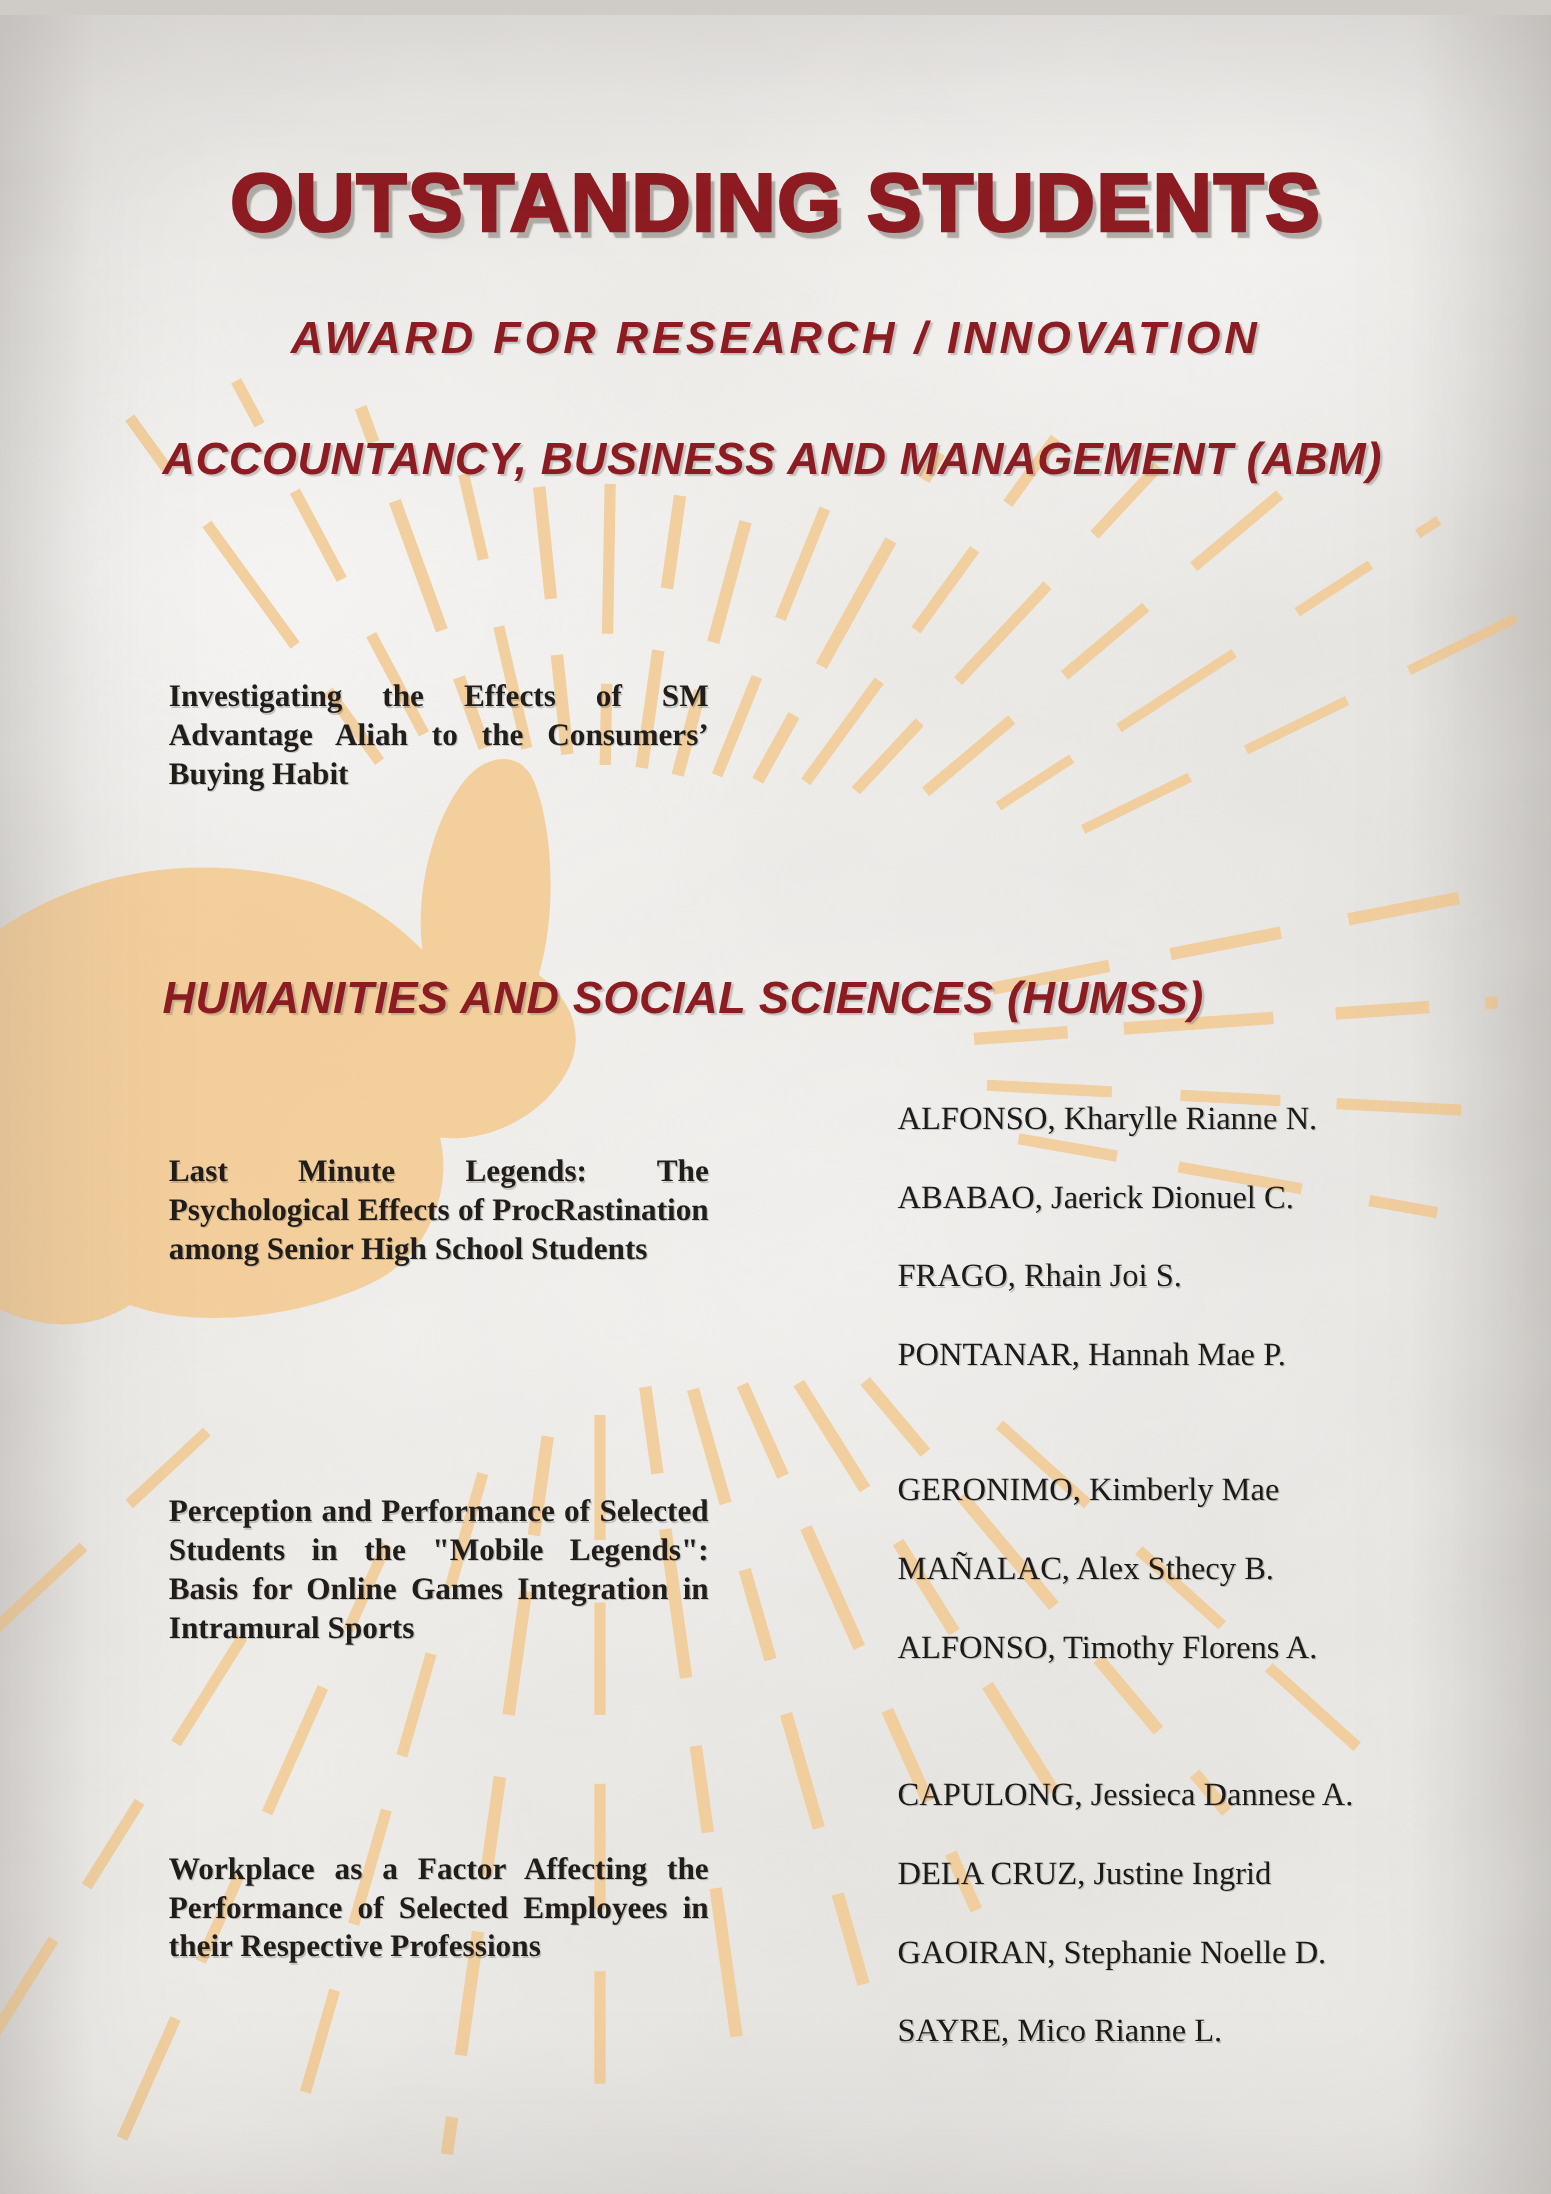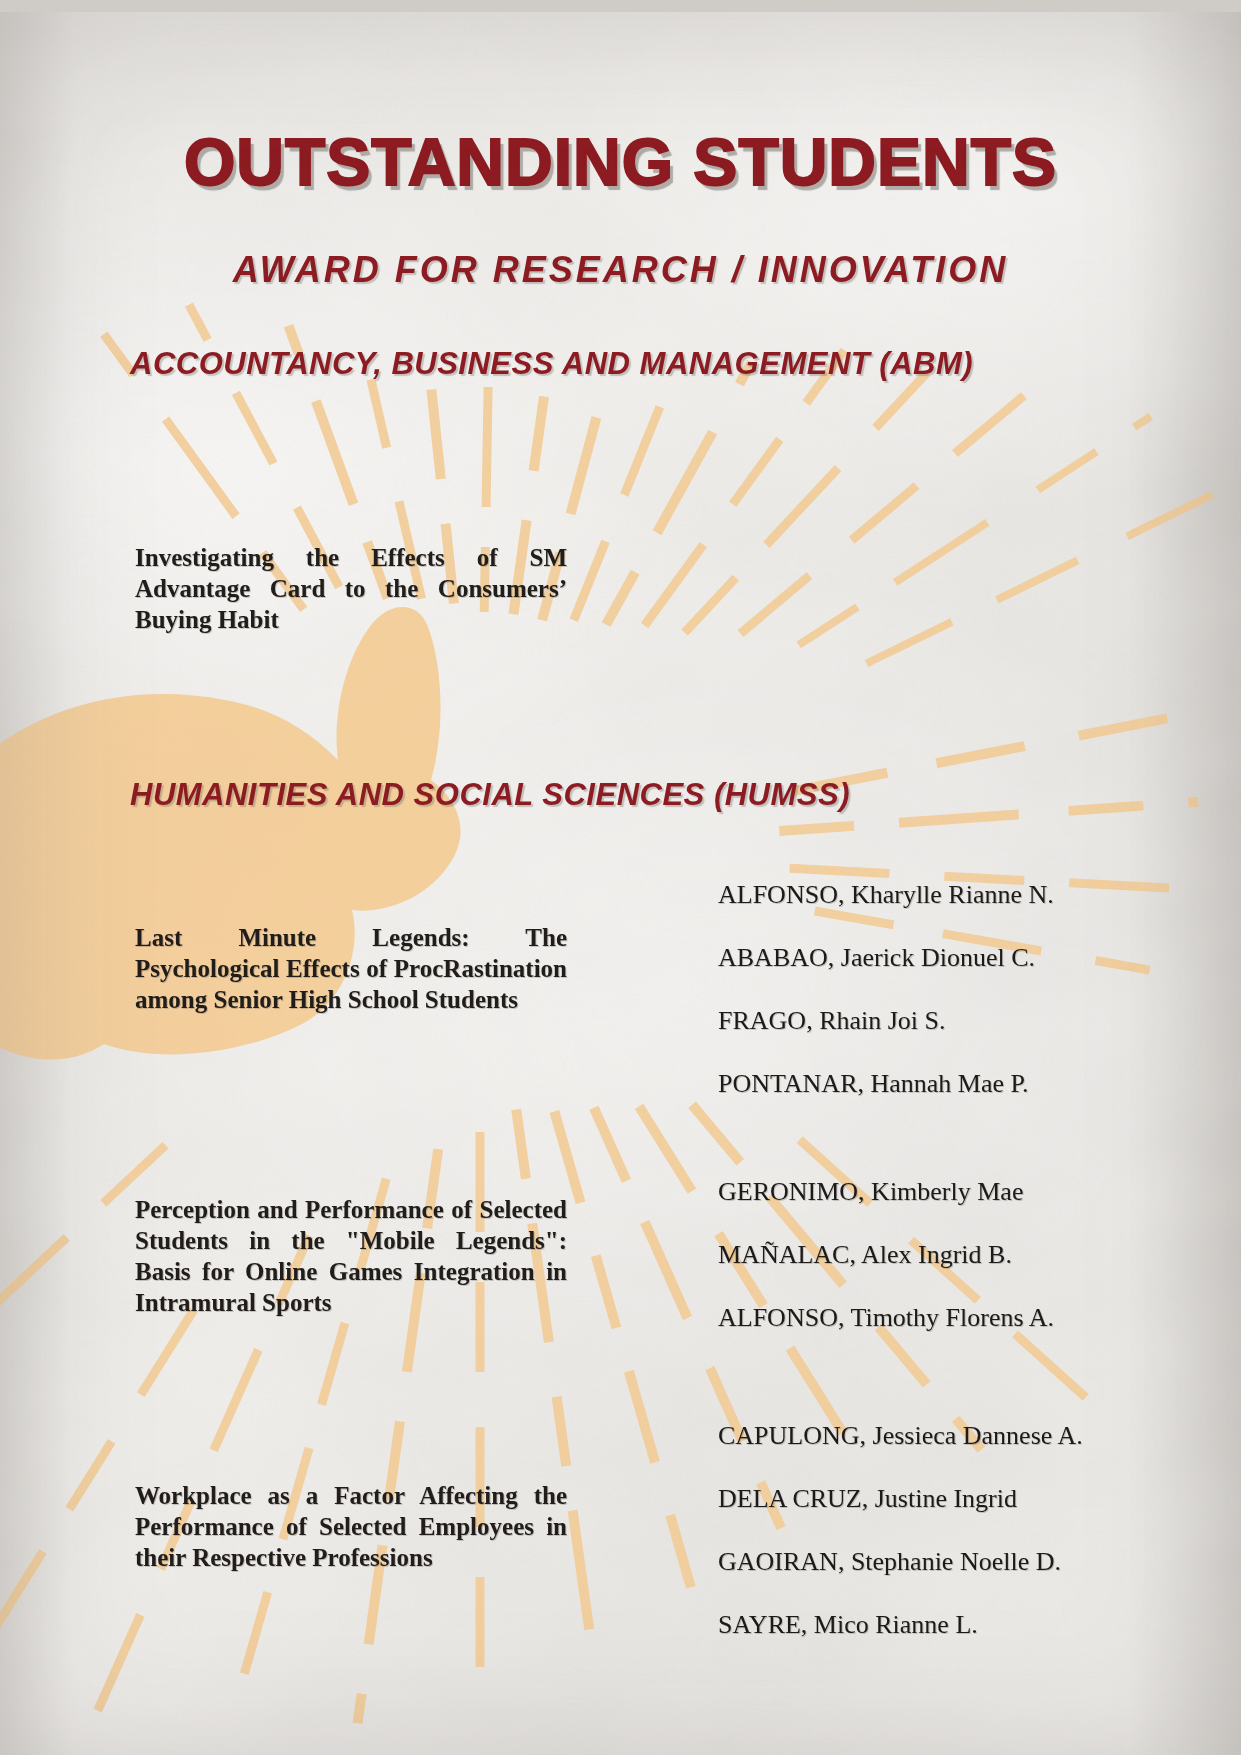--- a/index.html
+++ b/index.html
@@ -27,21 +27,21 @@
   }
   .subtitle{
     position:absolute;z-index:2;top:237px;left:0;width:100%;text-align:center;
     font-family:"Liberation Sans",sans-serif;font-weight:bold;font-style:italic;
     font-size:36px;letter-spacing:3px;color:#8d1b22;
     text-shadow:2px 2px 1px rgba(108,105,100,0.35);white-space:nowrap;
   }
   .sec{
     position:absolute;z-index:2;left:130px;margin:0;
     font-family:"Liberation Sans",sans-serif;font-weight:bold;font-style:italic;
-    font-size:31px;letter-spacing:0.5px;color:#8d1b22;
+    font-size:36px;letter-spacing:0.5px;color:#8d1b22;
     text-shadow:2px 2px 1px rgba(108,105,100,0.35);white-space:nowrap;text-align:center;
   }
   .sec-abm{top:334px;}
   .sec-humss{top:765px;}
   .rtitle{
     position:absolute;z-index:2;left:135px;width:432px;
     font-weight:bold;font-size:25px;line-height:31px;color:#201d1a;
     text-align:justify;text-align-last:left;
     text-shadow:1px 1px 0 rgba(70,65,60,0.25);
   }
@@ -125,36 +125,36 @@
          C 64 1058 14 1050 -30 1018 Z" fill="#f4cd98" opacity="0.95"></path>
 
     <rect width="1241" height="1755" filter="url(#grain)" opacity="0.12"></rect>
   </svg>
 
   <h1 class="title">OUTSTANDING STUDENTS</h1>
   <div class="subtitle">AWARD FOR RESEARCH / INNOVATION</div>
 
   <h2 class="sec sec-abm">ACCOUNTANCY, BUSINESS AND MANAGEMENT (ABM)</h2>
 
-  <div class="rtitle rt-abm1">Investigating the Effects of SM Advantage Card to the Consumers’ Buying Habit</div>
+  <div class="rtitle rt-abm1">Investigating the Effects of SM Advantage Aliah to the Consumers’ Buying Habit</div>
 
   <h2 class="sec sec-humss">HUMANITIES AND SOCIAL SCIENCES (HUMSS)</h2>
 
   <div class="rtitle rt-h1">Last Minute Legends: The Psychological Effects of ProcRastination among Senior High School Students</div>
   <div class="names nm-h1">
     <div class="name">ALFONSO, Kharylle Rianne N.</div>
     <div class="name">ABABAO, Jaerick Dionuel C.</div>
     <div class="name">FRAGO, Rhain Joi S.</div>
     <div class="name">PONTANAR, Hannah Mae P.</div>
   </div>
 
   <div class="rtitle rt-h2">Perception and Performance of Selected Students in the "Mobile Legends": Basis for Online Games Integration in Intramural Sports</div>
   <div class="names nm-h2">
     <div class="name">GERONIMO, Kimberly Mae</div>
-    <div class="name">MAÑALAC, Alex Ingrid B.</div>
+    <div class="name">MAÑALAC, Alex Sthecy B.</div>
     <div class="name">ALFONSO, Timothy Florens A.</div>
   </div>
 
   <div class="rtitle rt-h3">Workplace as a Factor Affecting the Performance of Selected Employees in their Respective Professions</div>
   <div class="names nm-h3">
     <div class="name">CAPULONG, Jessieca Dannese A.</div>
     <div class="name">DELA CRUZ, Justine Ingrid</div>
     <div class="name">GAOIRAN, Stephanie Noelle D.</div>
     <div class="name">SAYRE, Mico Rianne L.</div>
   </div>

